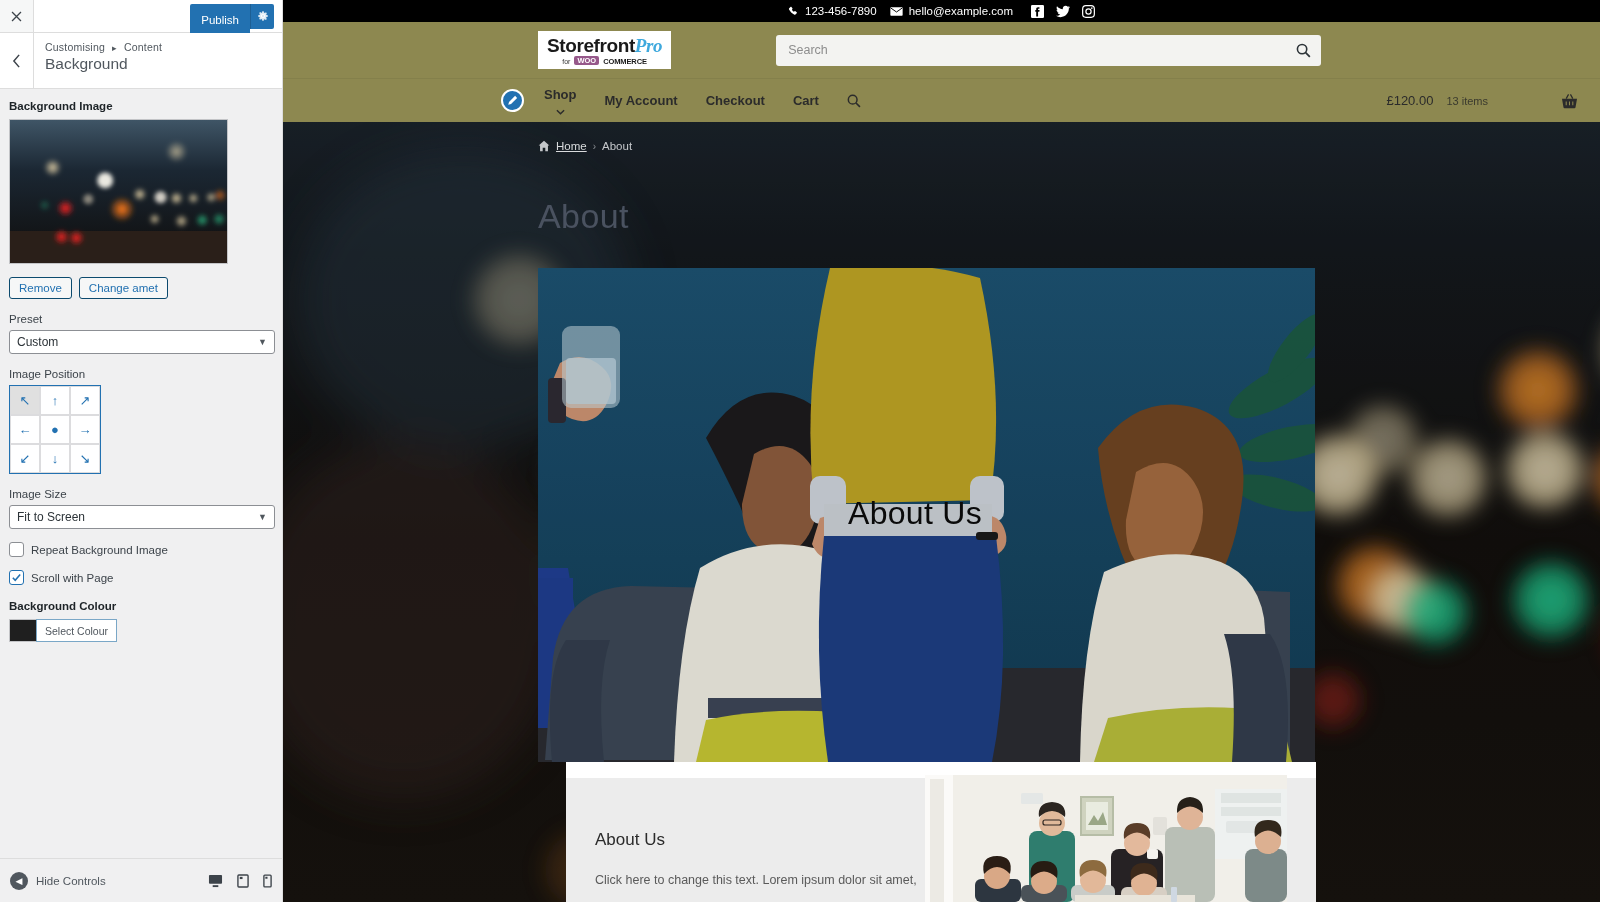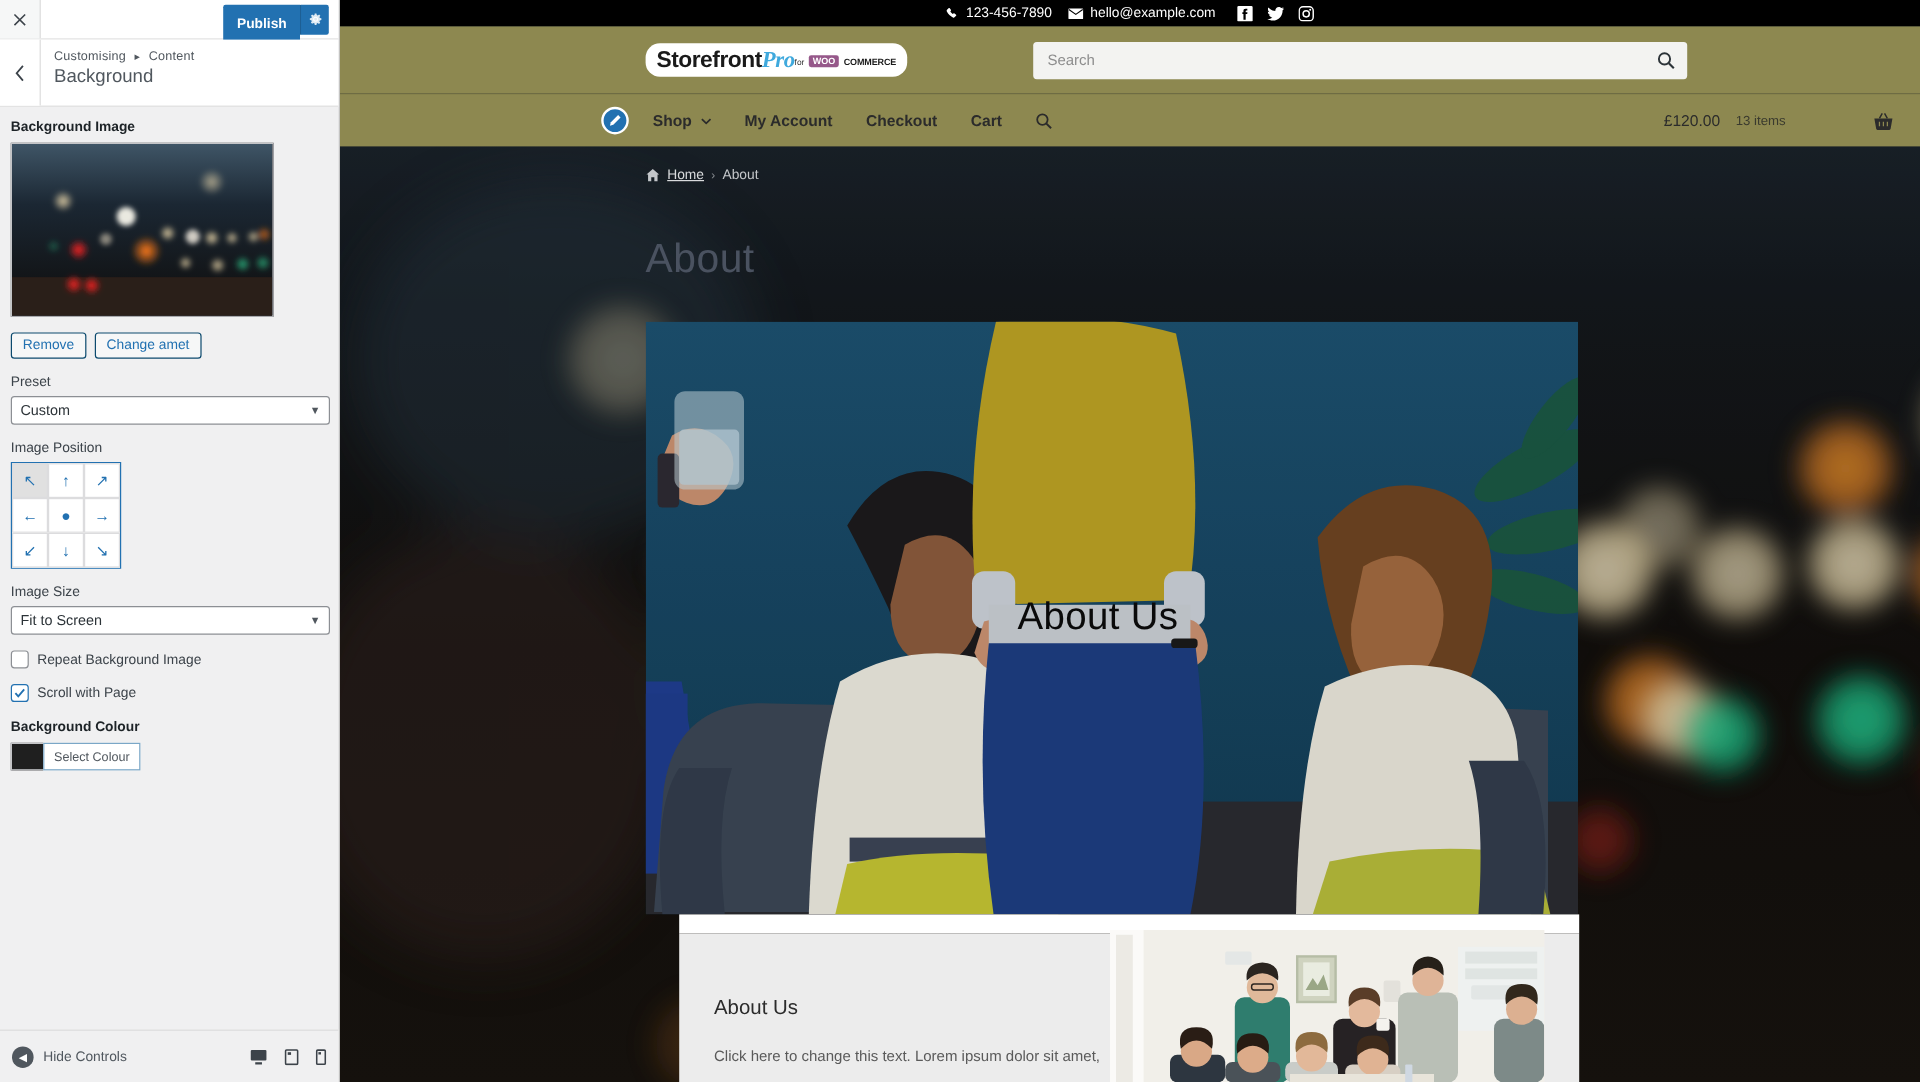--- a/index.html
+++ b/index.html
@@ -30,21 +30,21 @@
     display: flex; align-items: center; justify-content: center;
     color: #3c434a; font-size: 15px; cursor: pointer;
     border-right: 1px solid #ddd; background: #f6f7f7;
   }
   .publish-wrap {
     display: flex; align-items: stretch; margin-right: 8px;
     height: 25px;
   }
   .publish-btn {
     background: #2271b1; color: #fff;
-    border: none; font-size: 11.5px; font-weight: 700;
+    border: none; font-size: 11.5px; font-weight: 400;
     padding: 16px 11px; cursor: pointer;
     font-family: "Liberation Sans", sans-serif;
     display: flex; align-items: center;
     border-radius: 2px 0 0 2px;
   }
   .publish-gear {
     background: #2271b1; color: #fff;
     border: none; border-left: 1px solid #1d5f94;
     width: 24px; cursor: pointer;
     display: flex; align-items: center; justify-content: center;
@@ -185,22 +185,22 @@
   .tb-social { display: flex; gap: 12px; align-items: center; margin-left: 5px; }
   .tb-social svg { display: block; }
 
   .header-site {
     position: relative; z-index: 5;
     height: 56px; background: #8d8850;
     display: flex; align-items: center; padding: 0 0 0 255px;
   }
   .logo-box {
     background: #fff; padding: 5px 9px 4px 9px;
-    border-radius: 12px; line-height: 1;
-    display: inline-flex; flex-direction: row; align-items: center;
+    border-radius: 0; line-height: 1;
+    display: inline-flex; flex-direction: column; align-items: center;
   }
   .logo-1 { font-size: 19px; font-weight: 700; color: #1a1a1a; letter-spacing: -0.4px; }
   .logo-1 i { color: #3fa9dd; font-style: italic; font-family: "Liberation Serif", serif; font-weight: 700; }
   .logo-2 { display: flex; align-items: flex-end; gap: 4px; margin-top: 1px; }
   .logo-for { font-size: 7px; color: #333; }
   .logo-woo {
     background: #96588a; color: #fff; font-size: 7.5px; font-weight: 700;
     padding: 1px 3px; border-radius: 2px;
   }
   .logo-commerce { font-size: 7.5px; font-weight: 700; color: #1a1a1a; letter-spacing: -0.1px; }
@@ -232,20 +232,21 @@
     width: 23px; height: 23px; border-radius: 50%;
     background: #2271b1; border: 2px solid #fff;
     display: flex; align-items: center; justify-content: center;
     cursor: pointer; flex: 0 0 23px; margin-right: 20px;
   }
   .nav-list { display: flex; align-items: center; gap: 28px; }
   .nav-link {
     font-size: 13px; font-weight: 700; color: #2b2b2b;
     text-decoration: none; display: flex; align-items: center; gap: 7px;
     cursor: pointer;
+    flex-direction: column;
   }
   .nav-right {
     margin-left: auto; display: flex; align-items: center;
     gap: 13px; padding-right: 22px;
   }
   .cart-amt { font-size: 13px; color: #2b2b2b; font-weight: 400; }
   .cart-items { font-size: 11px; color: #3a3a2e; }
   .cart-icon { margin-left: 60px; cursor: pointer; color: #2b2b2b; display: flex; }
 
   .hero-area { position: relative; z-index: 4; }

